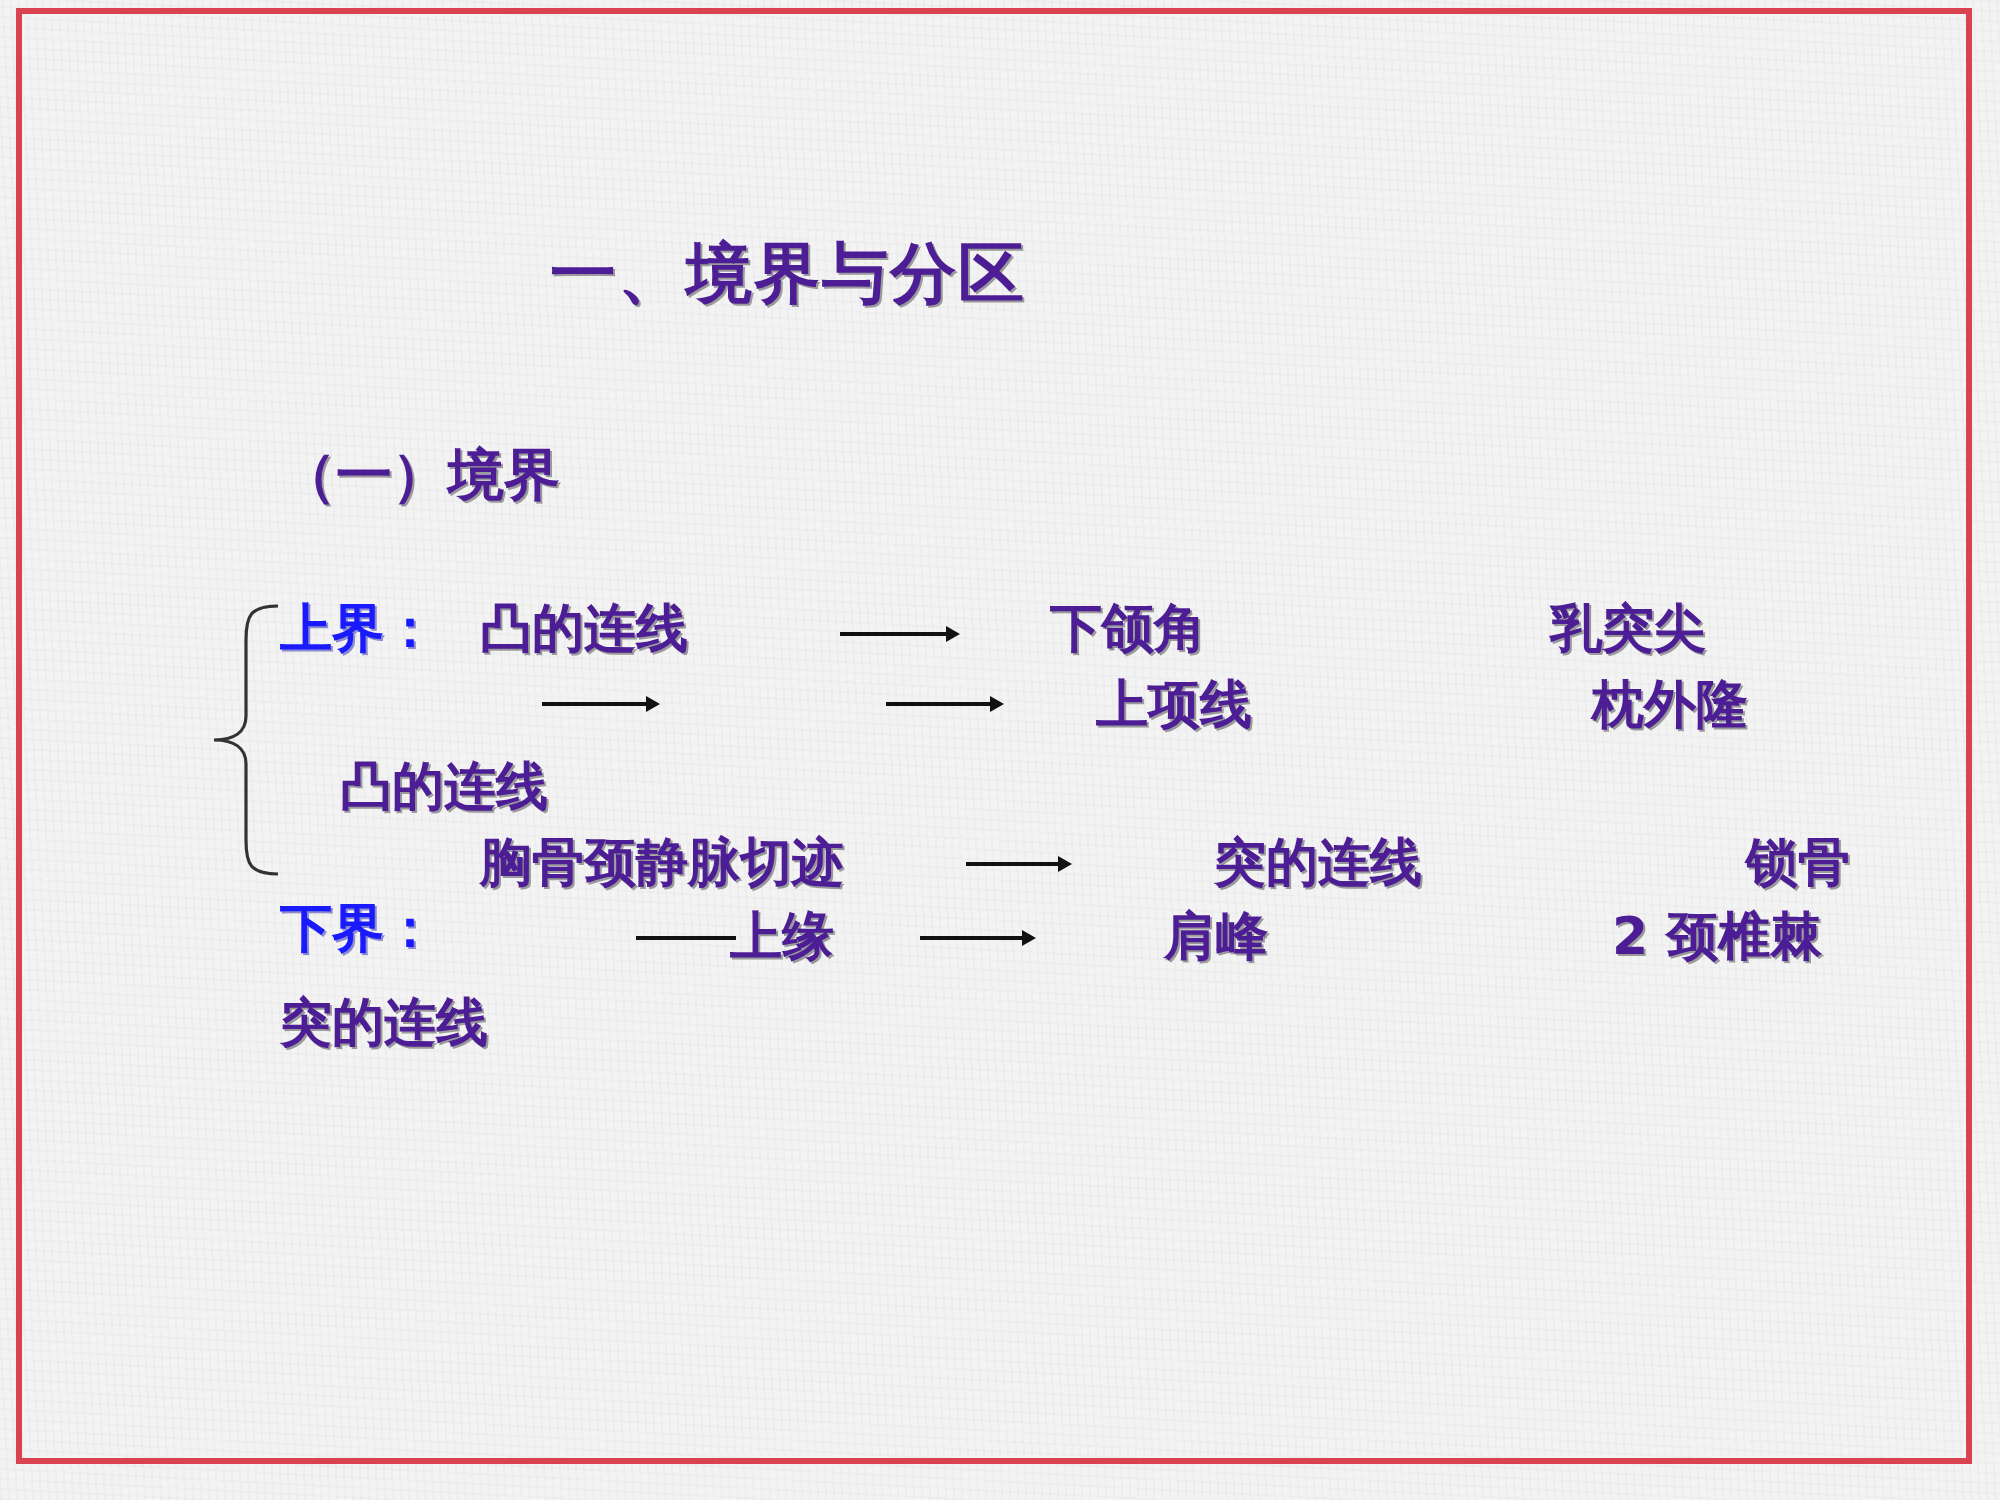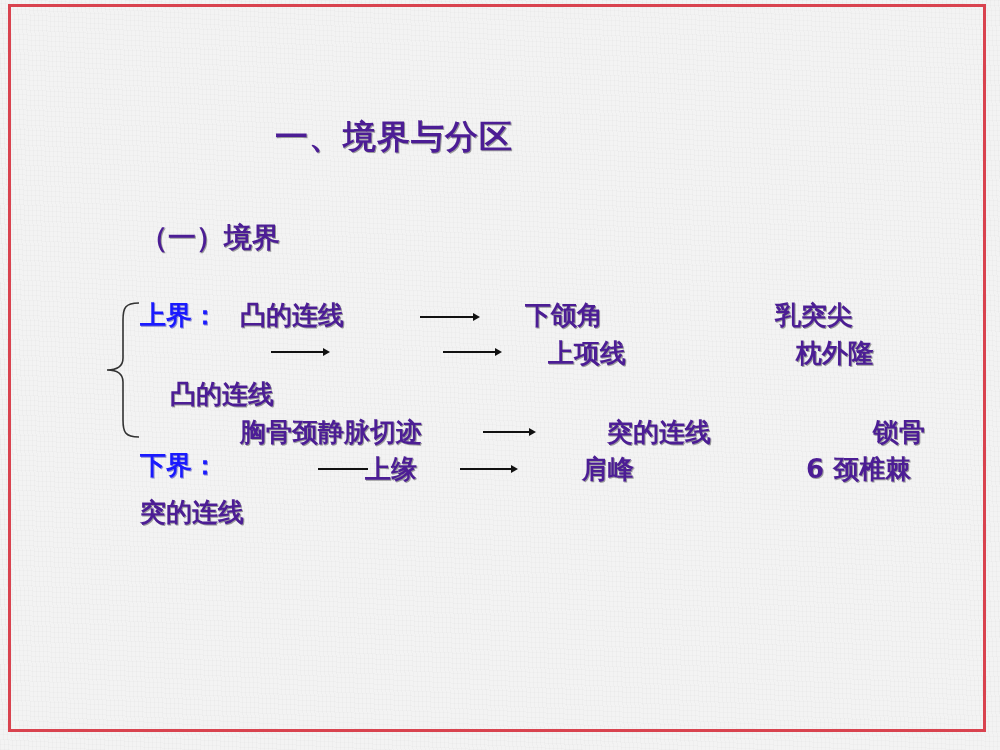--- a/index.html
+++ b/index.html
@@ -62,15 +62,15 @@
 <div class="t body blue" style="left:140px; top:419px;margin-top:33px;">下界：</div>
 <div class="t body" style="left:240px; top:419px;">胸骨颈静脉切迹</div>
 <div class="arrow" style="left:483px; top:431px; width:51px;"></div>
 <div class="t body" style="left:607px; top:419px;">突的连线</div>
 <div class="t body" style="left:873px; top:419px;">锁骨</div>
 
 <div class="line" style="left:318px; top:468px; width:50px;"></div>
 <div class="t body" style="left:365px; top:456px;">上缘</div>
 <div class="arrow" style="left:460px; top:468px; width:56px;"></div>
 <div class="t body" style="left:582px; top:456px;">肩峰</div>
-<div class="t body" style="left:806px; top:456px;">6 颈椎棘</div>
+<div class="t body" style="left:806px; top:456px;">2 颈椎棘</div>
 
 <div class="t body" style="left:140px; top:499px;">突的连线</div>
 
 </body></html>

